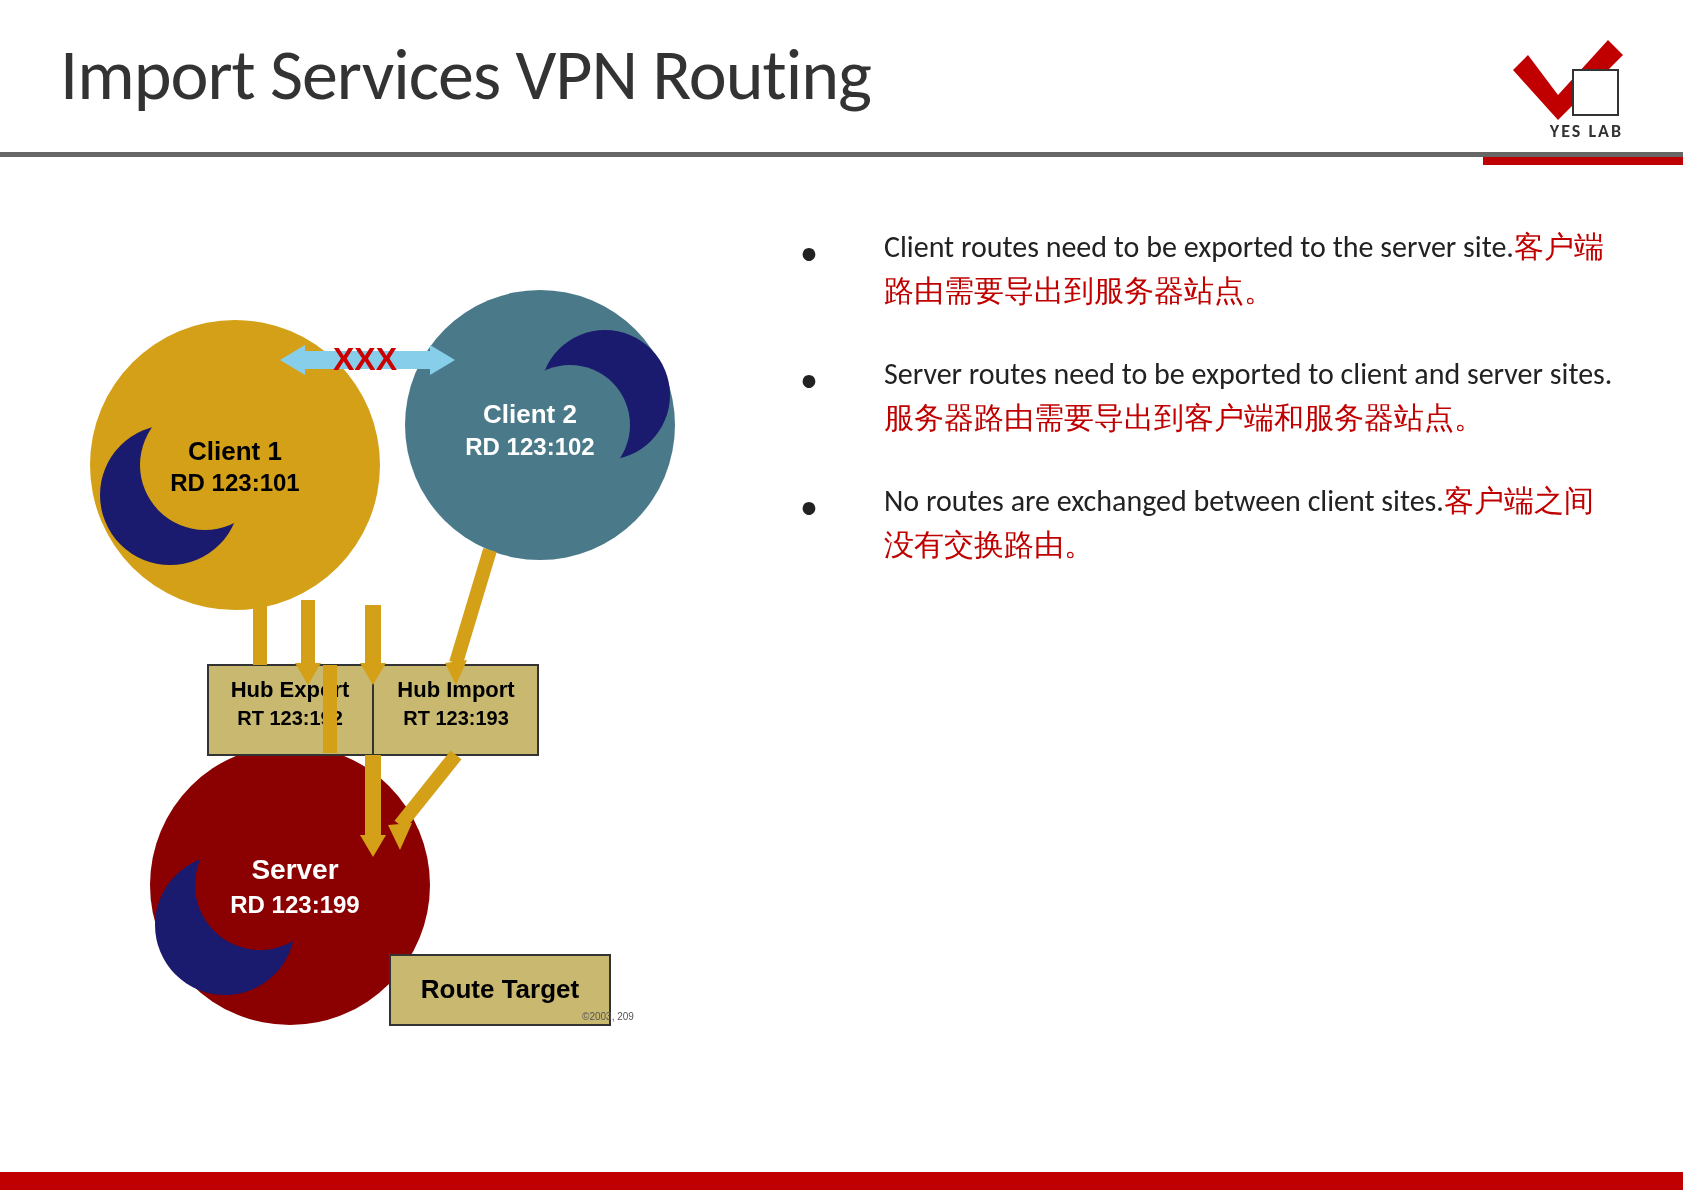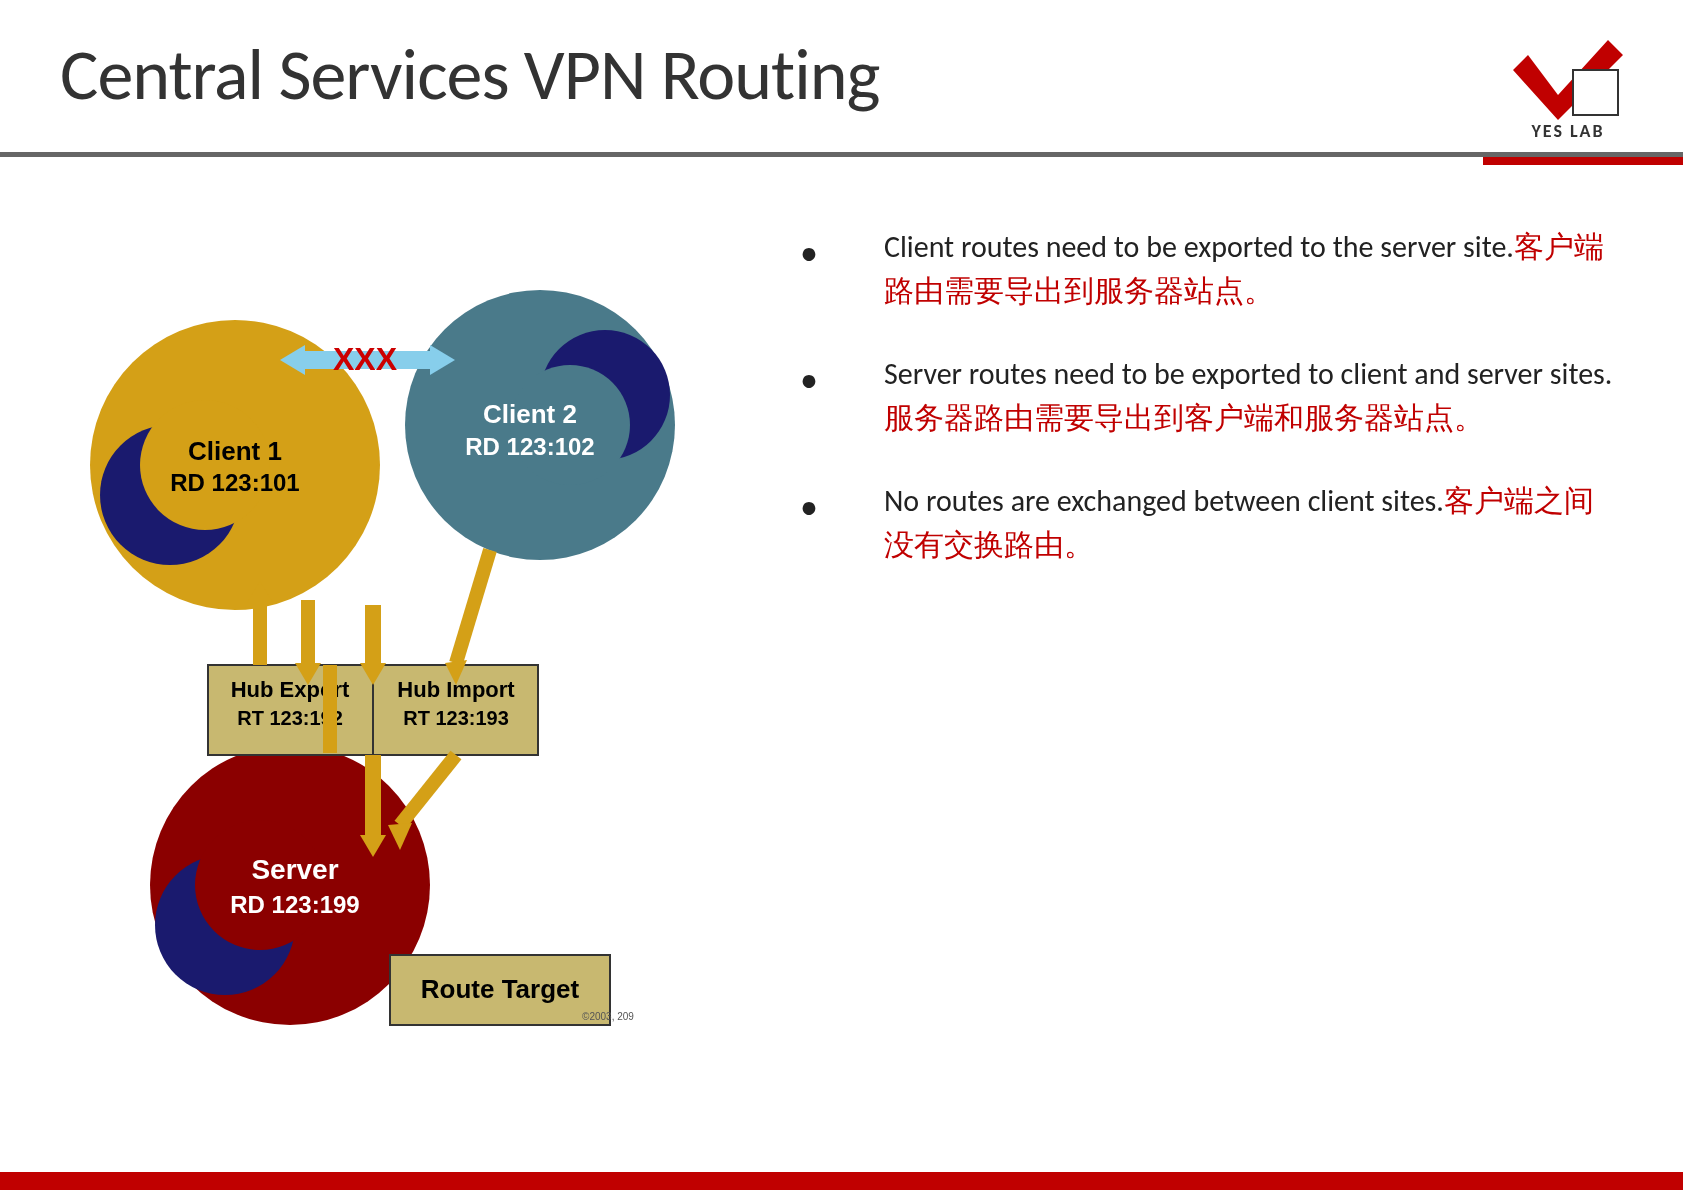--- a/index.html
+++ b/index.html
@@ -21,21 +21,21 @@
     }
     .title {
       font-size: 72px;
       font-weight: 300;
       color: #333333;
       letter-spacing: -1px;
     }
     .logo-area {
       display: flex;
       flex-direction: column;
-      align-items: center;
+      align-items: flex-end;
       margin-top: 10px;
     }
     .checkmark-svg {
       width: 110px;
       height: 90px;
     }
     .yes-lab-text {
       font-size: 18px;
       font-weight: bold;
       color: #333;
@@ -112,21 +112,21 @@
       left: 0;
       right: 0;
       height: 18px;
       background: #c00000;
     }
   </style>
 </head>
 <body>
 
 <div class="header">
-  <h1 class="title">Central Services VPN Routing</h1>
+  <h1 class="title">Import Services VPN Routing</h1>
   <div class="logo-area">
     <svg class="checkmark-svg" viewBox="0 0 110 90">
 
       <polygon points="0,30 15,15 45,55 95,0 110,15 45,80" fill="#c00000"></polygon>
 
       <rect x="60" y="30" width="45" height="45" fill="white" stroke="#333" stroke-width="2"></rect>
     </svg>
     <div class="yes-lab-text">YES LAB</div>
   </div>
 </div>

